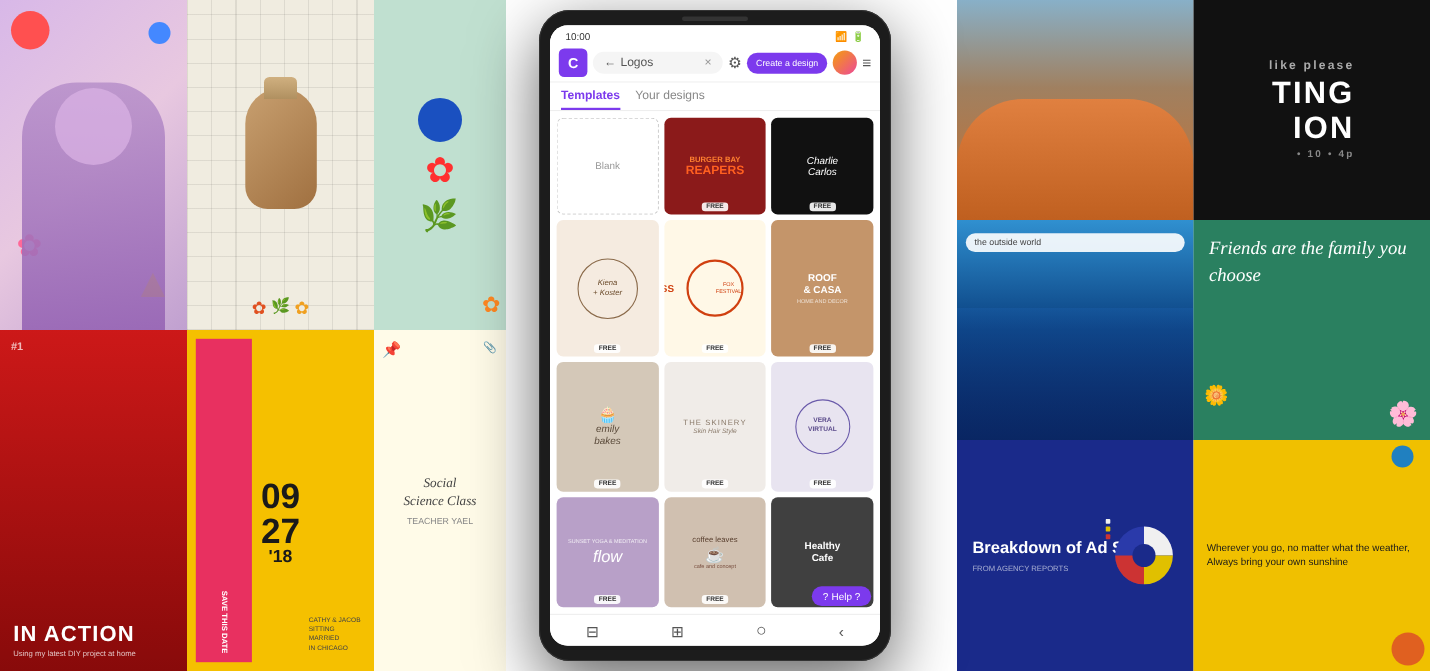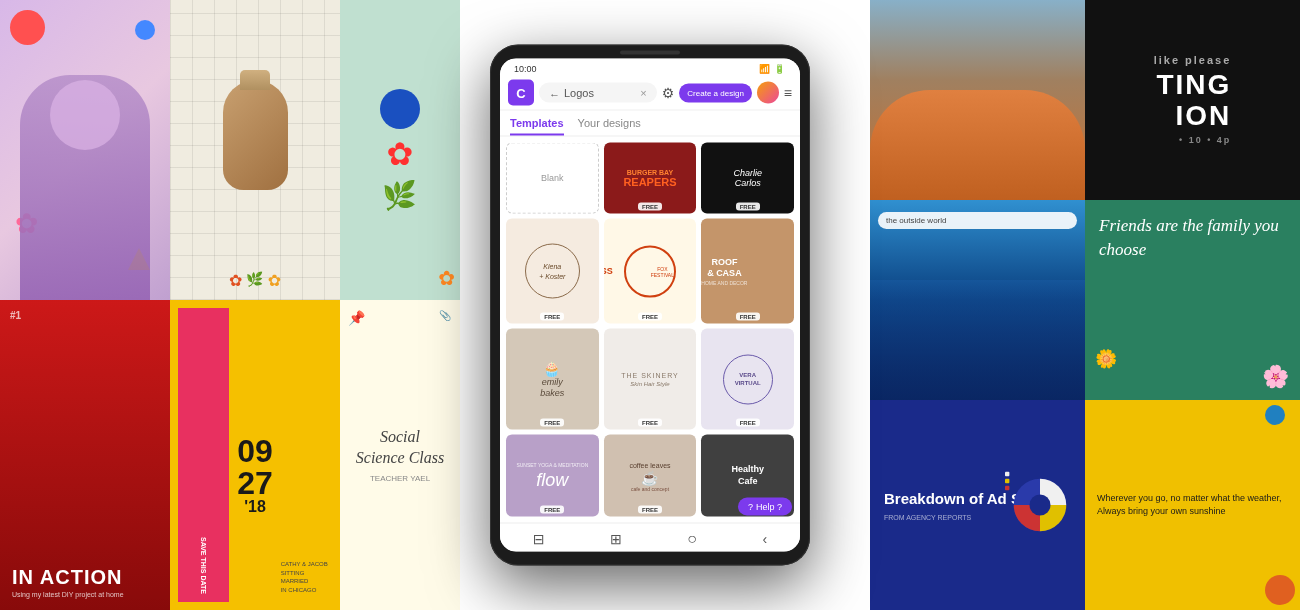--- a/index.html
+++ b/index.html
@@ -66,21 +66,21 @@
       <div style="color:#1a1a1a;font-size:16px;font-weight:900;line-height:1;">'18</div>
     </div>
 
     <div style="display:flex;flex-direction:column;justify-content:flex-end;padding-bottom:8px;">
       <div style="font-size:6px;color:#444;line-height:1.4;">CATHY &amp; JACOB<br>SITTING MARRIED<br>IN CHICAGO</div>
     </div>
   </div>
 
   <div style="background:#fffbe8;display:flex;flex-direction:column;align-items:center;justify-content:center;padding:8px;position:relative;">
     <div style="position:absolute;top:10px;left:8px;font-size:14px;color:#f0a000;">📌</div>
-    <div style="font-family:'Georgia',serif;font-style:italic;font-size:16px;color:#444;text-align:center;line-height:1.3;">Social<br>Science Class</div>
+    <div style="font-family:'Georgia',serif;font-style:italic;font-size:12px;color:#444;text-align:center;line-height:1.3;">Social<br>Science Class</div>
     <div style="font-size:8px;color:#888;margin-top:6px;text-align:left;">TEACHER YAEL</div>
     <div style="position:absolute;top:10px;right:8px;font-size:10px;color:#aaa;">📎</div>
   </div>
 </div>
 
 <div style="position:absolute;right:0;top:0;width:430px;height:610px;display:grid;grid-template-columns:215px 215px;grid-template-rows:200px 200px 210px;overflow:hidden;">
 
   <div style="background:linear-gradient(180deg,#88b0c8 0%,#a08060 40%,#c87030 100%);position:relative;overflow:hidden;display:flex;align-items:center;justify-content:center;">
     <div style="position:absolute;bottom:0;left:0;right:0;height:55%;background:linear-gradient(to top,#c06020,#e08040);border-radius:60px 60px 0 0;"></div>
   </div>
@@ -124,21 +124,21 @@
   </div>
 
   <div style="background:#f0c000;position:relative;overflow:hidden;padding:12px;display:flex;align-items:center;justify-content:center;">
     <div style="color:#1a1a1a;font-size:9px;line-height:1.5;text-align:left;">Wherever you go, no matter what the weather, Always bring your own sunshine</div>
     <div style="position:absolute;bottom:5px;right:5px;width:30px;height:30px;background:#e06020;border-radius:50%;"></div>
     <div style="position:absolute;top:5px;right:15px;width:20px;height:20px;background:#2080c0;border-radius:50%;"></div>
   </div>
 </div>
 
 <div style="position:absolute;left:50%;top:50%;transform:translate(-50%,-50%);z-index:10;">
-  <div style="width:320px;height:521px;background:#1c1c1c;border-radius:28px;padding:14px 10px 14px 10px;box-shadow:0 20px 60px rgba(0,0,0,0.6),inset 0 0 0 1px #333;">
+  <div style="width:320px;height:592px;background:#1c1c1c;border-radius:28px;padding:14px 10px 14px 10px;box-shadow:0 20px 60px rgba(0,0,0,0.6),inset 0 0 0 1px #333;">
 
     <div style="position:absolute;top:6px;left:50%;transform:translateX(-50%);width:60px;height:4px;background:#333;border-radius:2px;"></div>
 
     <div style="width:100%;height:100%;background:#fff;border-radius:16px;overflow:hidden;display:flex;flex-direction:column;">
 
       <div style="background:#fff;padding:5px 14px 2px;display:flex;justify-content:space-between;align-items:center;font-size:9px;color:#333;">
         <span>10:00</span>
         <div style="display:flex;gap:4px;align-items:center;">
           <span style="font-size:9px;">📶</span>
           <span style="font-size:9px;">🔋</span>
@@ -191,21 +191,21 @@
         </div>
 
         <div style="background:#fff8e7;border-radius:6px;overflow:hidden;position:relative;display:flex;align-items:center;justify-content:center;cursor:pointer;">
           <div style="border:2px solid #d04010;border-radius:50%;width:52px;height:52px;display:flex;flex-direction:row;align-items:center;justify-content:flex-end;gap:38px;">
             <div style="color:#d04010;font-size:9px;font-weight:900;line-height:1;">RECESS</div>
             <div style="color:#d04010;font-size:5px;text-align:center;">FOX FESTIVAL</div>
           </div>
           <div style="position:absolute;bottom:3px;left:50%;transform:translateX(-50%);background:rgba(255,255,255,0.9);border-radius:3px;font-size:6px;padding:1px 4px;color:#333;font-weight:bold;">FREE</div>
         </div>
 
-        <div style="background:#c4956a;border-radius:6px;overflow:hidden;position:relative;display:flex;align-items:center;justify-content:flex-start;cursor:pointer;">
+        <div style="background:#c4956a;border-radius:6px;overflow:hidden;position:relative;display:flex;align-items:center;justify-content:center;cursor:pointer;">
           <div style="text-align:center;">
             <div style="color:white;font-size:9px;font-weight:700;text-transform:uppercase;line-height:1.2;">ROOF<br>&amp; CASA</div>
             <div style="color:rgba(255,255,255,0.7);font-size:5px;text-transform:uppercase;margin-top:2px;">HOME AND DECOR</div>
           </div>
           <div style="position:absolute;bottom:3px;left:50%;transform:translateX(-50%);background:rgba(255,255,255,0.9);border-radius:3px;font-size:6px;padding:1px 4px;color:#333;font-weight:bold;">FREE</div>
         </div>
 
         <div style="background:#d4c8b8;border-radius:6px;overflow:hidden;position:relative;display:flex;align-items:center;justify-content:center;cursor:pointer;">
           <div style="text-align:center;">
             <div style="font-size:14px;">🧁</div>
@@ -225,21 +225,21 @@
         <div style="background:#e8e4f0;border-radius:6px;overflow:hidden;position:relative;display:flex;align-items:center;justify-content:center;cursor:pointer;">
           <div style="border:1px solid #6a5aaa;border-radius:50%;width:50px;height:50px;display:flex;align-items:center;justify-content:center;text-align:center;">
             <div style="color:#5a4a8a;font-size:6px;font-weight:600;text-transform:uppercase;line-height:1.3;">VERA<br>VIRTUAL</div>
           </div>
           <div style="position:absolute;bottom:3px;left:50%;transform:translateX(-50%);background:rgba(255,255,255,0.9);border-radius:3px;font-size:6px;padding:1px 4px;color:#333;font-weight:bold;">FREE</div>
         </div>
 
         <div style="background:#b8a0c8;border-radius:6px;overflow:hidden;position:relative;display:flex;align-items:center;justify-content:center;cursor:pointer;">
           <div style="text-align:center;">
             <div style="color:rgba(255,255,255,0.8);font-size:5px;text-transform:uppercase;">SUNSET YOGA &amp; MEDITATION</div>
-            <div style="color:white;font-size:18px;font-style:italic;margin-top:2px;">flow</div>
+            <div style="color:white;font-size:15px;font-style:italic;margin-top:2px;">flow</div>
           </div>
           <div style="position:absolute;bottom:3px;left:50%;transform:translateX(-50%);background:rgba(255,255,255,0.9);border-radius:3px;font-size:6px;padding:1px 4px;color:#333;font-weight:bold;">FREE</div>
         </div>
 
         <div style="background:#d0c0b0;border-radius:6px;overflow:hidden;position:relative;display:flex;align-items:center;justify-content:center;cursor:pointer;">
           <div style="text-align:center;">
             <div style="color:#5a4030;font-size:7px;line-height:1.3;">coffee leaves</div>
             <div style="font-size:14px;">☕</div>
             <div style="color:#7a5040;font-size:5px;">cafe and concept</div>
           </div>

